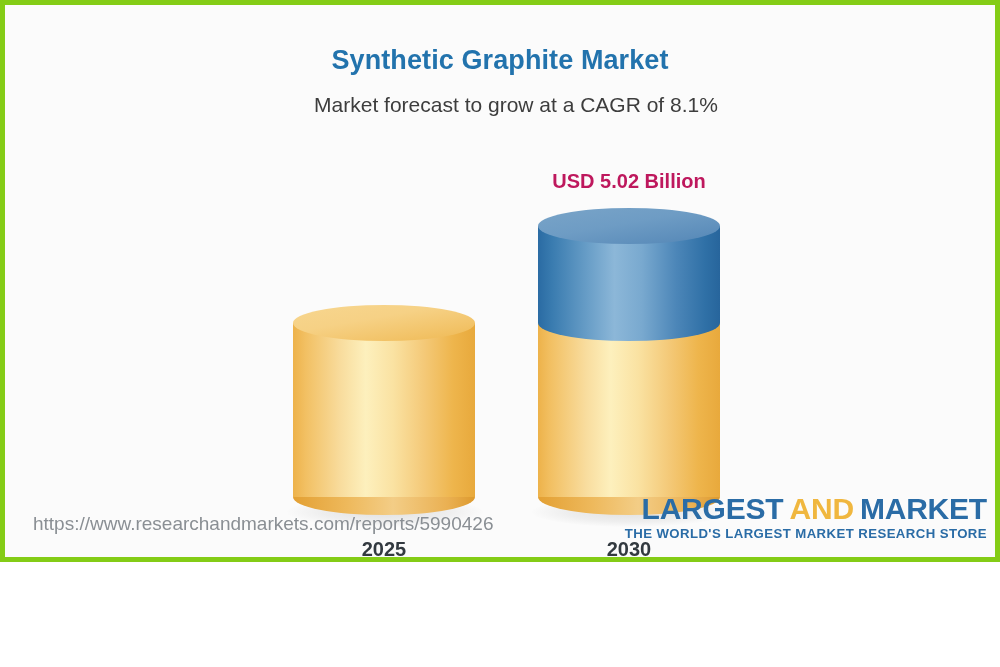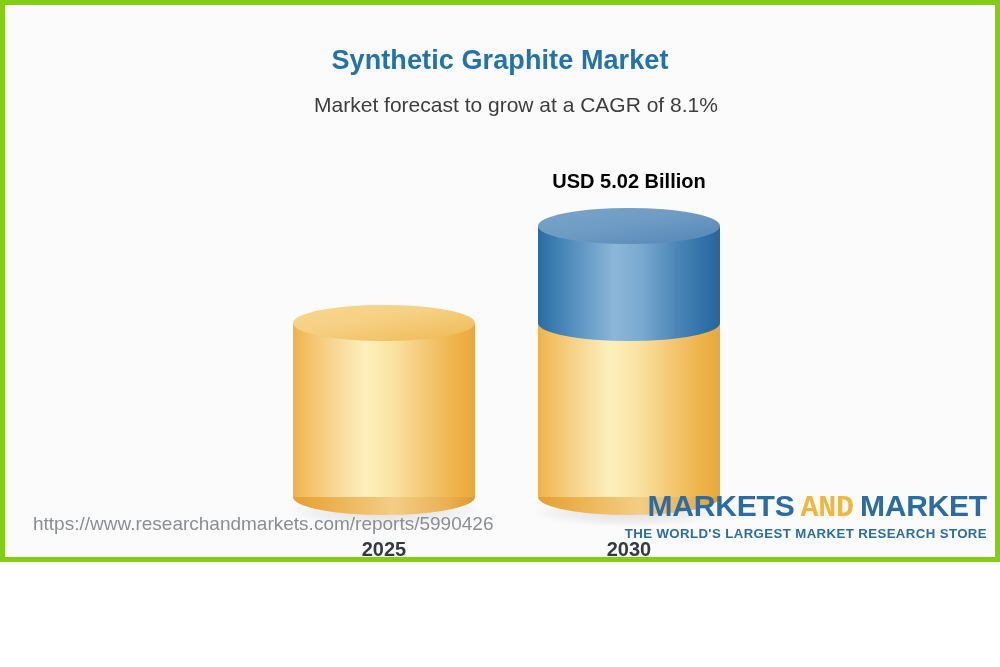--- a/index.html
+++ b/index.html
@@ -44,21 +44,21 @@
     position: absolute;
     left: 0; top: 0;
     width: 1000px; height: 667px;
   }
 
   .value-label {
     position: absolute;
     text-align: center;
     font-size: 20px;
     font-weight: bold;
-    color: #000000;
+    color: #be185d;
     white-space: nowrap;
   }
   .cat-label {
     position: absolute;
     text-align: center;
     font-size: 20px;
     font-weight: bold;
     color: #333a40;
     white-space: nowrap;
   }
@@ -201,17 +201,17 @@
       <div class="cyl-top blue-top" style="top:0px; height:36px;"></div>
     </div>
 
     <div class="cat-label" style="left:533px; top:533px; width:182px;">2030</div>
 
   </div>
 
   <div id="footer-url">https://www.researchandmarkets.com/reports/5990426</div>
 
   <div id="logo">
-    <div id="logo-main"><span>MARKETS</span><span class="gold" style="margin:4px 6px;font-family:Liberation Mono, monospace;">AND</span><span>MARKET</span></div>
+    <div id="logo-main"><span>LARGEST</span><span class="gold" style="margin:4px 6px;">AND</span><span>MARKET</span></div>
     <div id="logo-tag">THE WORLD'S LARGEST MARKET RESEARCH STORE</div>
   </div>
 
 </div>
 
 </body></html>

